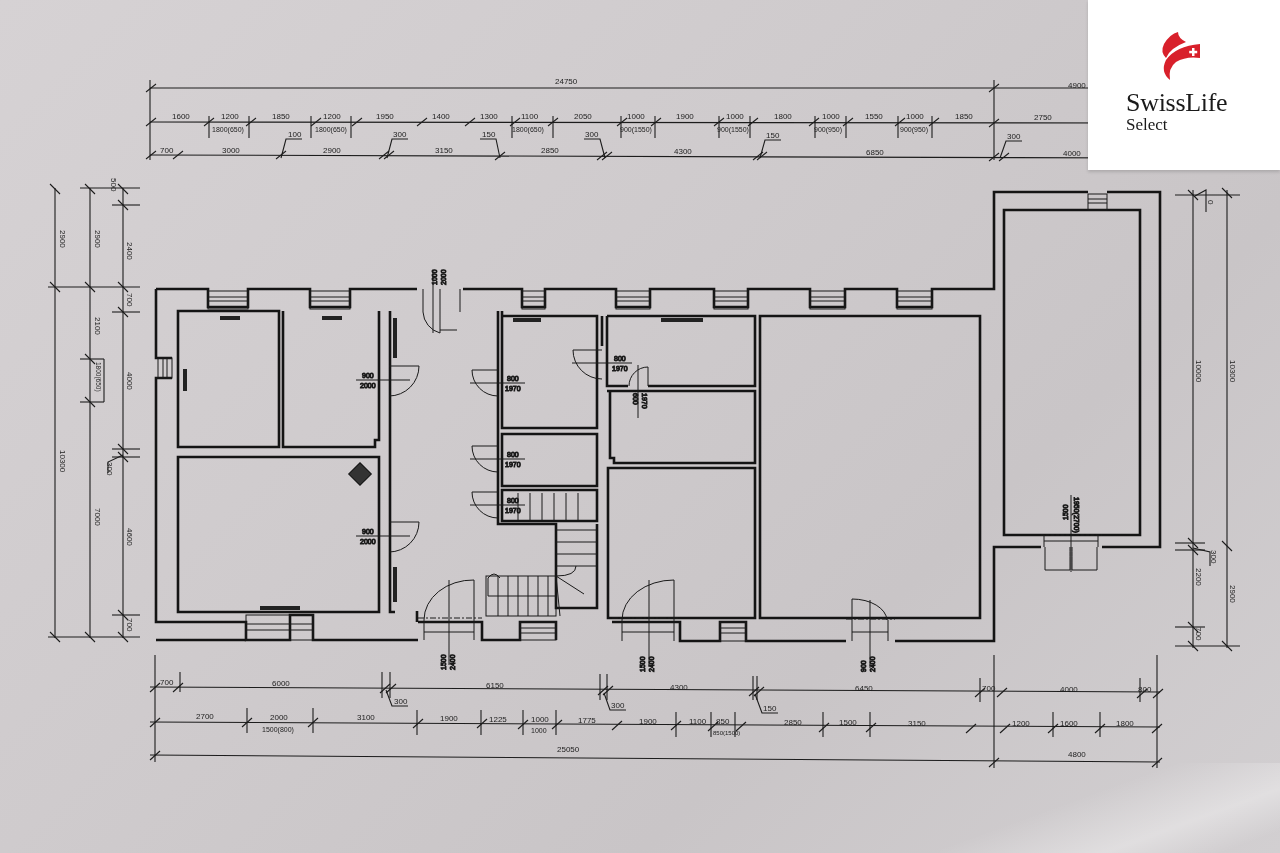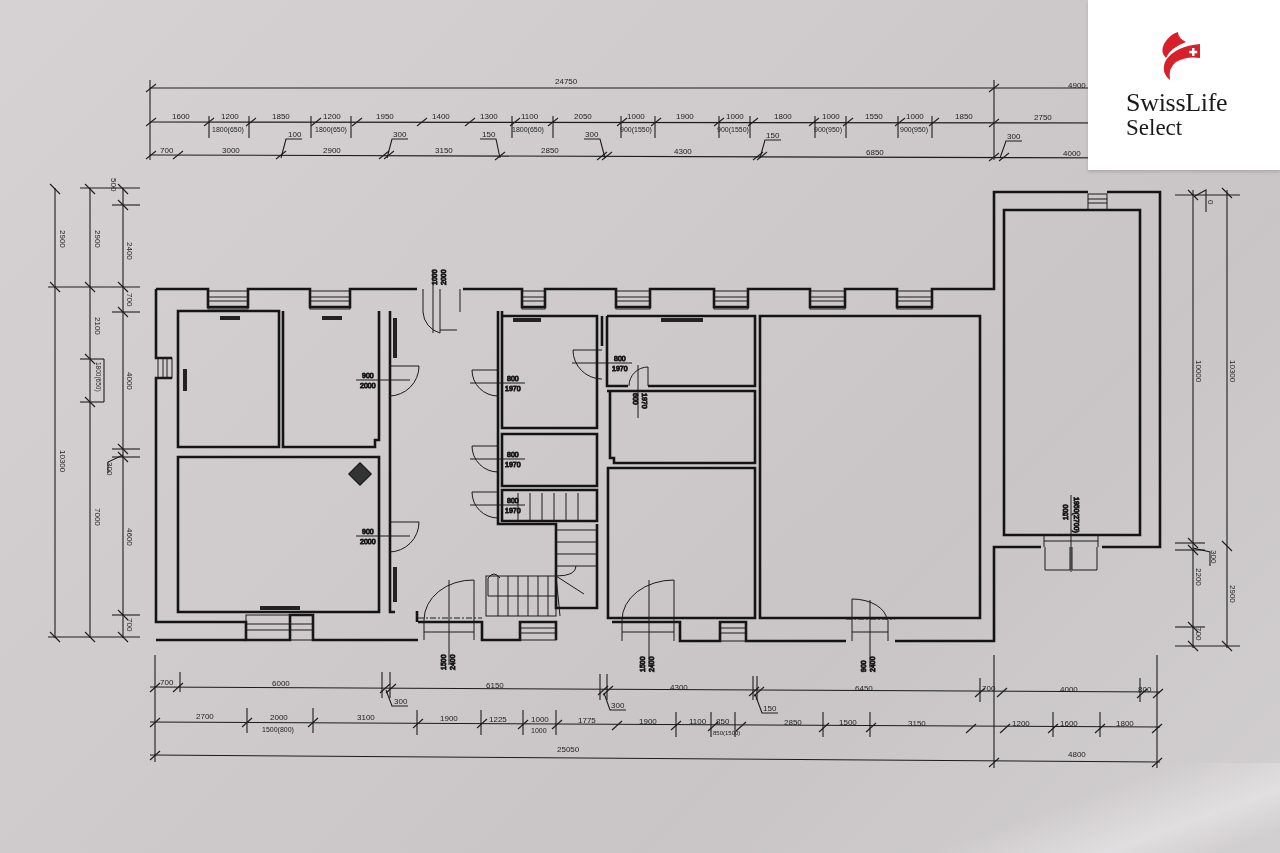--- a/index.html
+++ b/index.html
@@ -10,21 +10,21 @@
   #plan text{font-family:"Liberation Sans",sans-serif;font-size:8px;fill:#222;}
   .dim{stroke:#1c1c1c;stroke-width:1.1;fill:none;}
   .tick{stroke:#1c1c1c;stroke-width:1.1;}
   .wall{stroke:#141414;stroke-width:2.6;fill:none;}
   .win{stroke:#1a1a1a;stroke-width:1;fill:none;}
   .door{stroke:#1a1a1a;stroke-width:1;fill:none;}
   .rad{fill:#222;}
   .logo{position:absolute;left:1088px;top:0;width:192px;height:170px;background:#fff;
     box-shadow:0 2px 3px rgba(0,0,0,0.15);}
   .logo-text1{position:absolute;left:38px;top:88px;font-family:"Liberation Serif",serif;font-size:26px;color:#1a1a1a;letter-spacing:-0.3px;}
-  .logo-text2{position:absolute;left:38px;top:115px;font-family:"Liberation Serif",serif;font-size:23px;color:#1a1a1a;}
+  .logo-text2{position:absolute;left:38px;top:115px;font-family:"Liberation Serif",serif;font-size:17px;color:#1a1a1a;}
   .logo-mark{position:absolute;left:68px;top:28px;width:60px;height:56px;}
   .glare{position:absolute;right:0;bottom:0;width:340px;height:90px;
     background:linear-gradient(160deg,rgba(255,255,255,0) 40%,rgba(255,255,255,0.35) 70%,rgba(255,255,255,0) 90%);pointer-events:none;}
 </style>
 </head>
 <body>
 
 <svg id="plan" viewBox="0 0 1280 853" xmlns="http://www.w3.org/2000/svg">
 
   <g>

